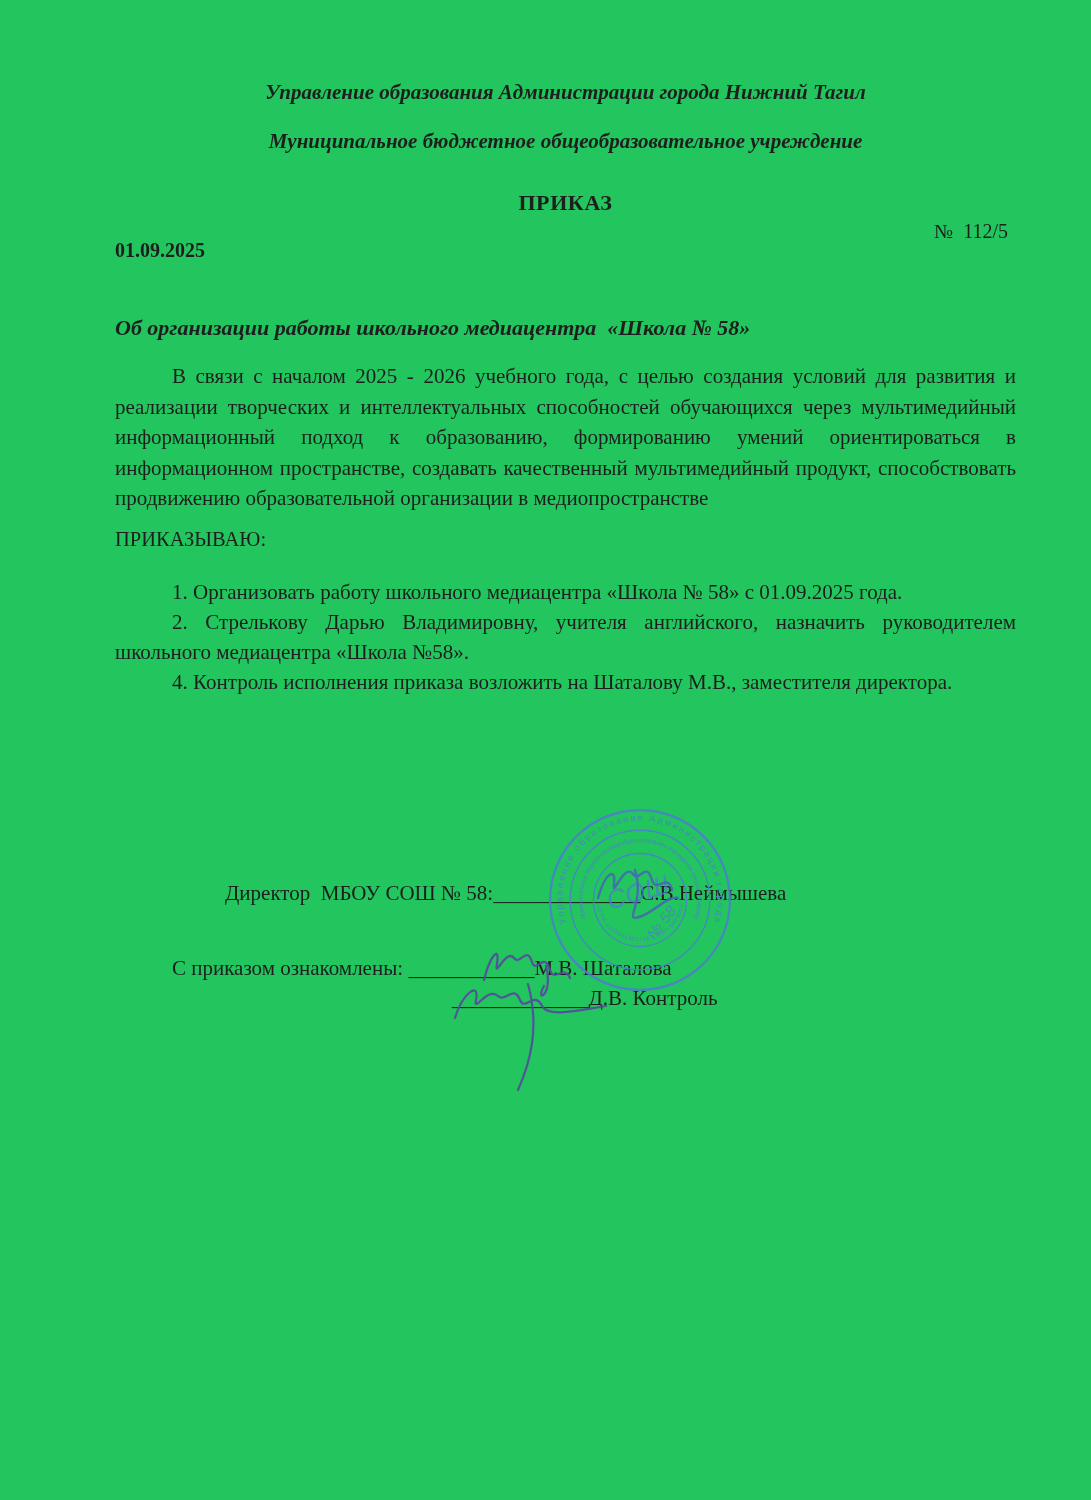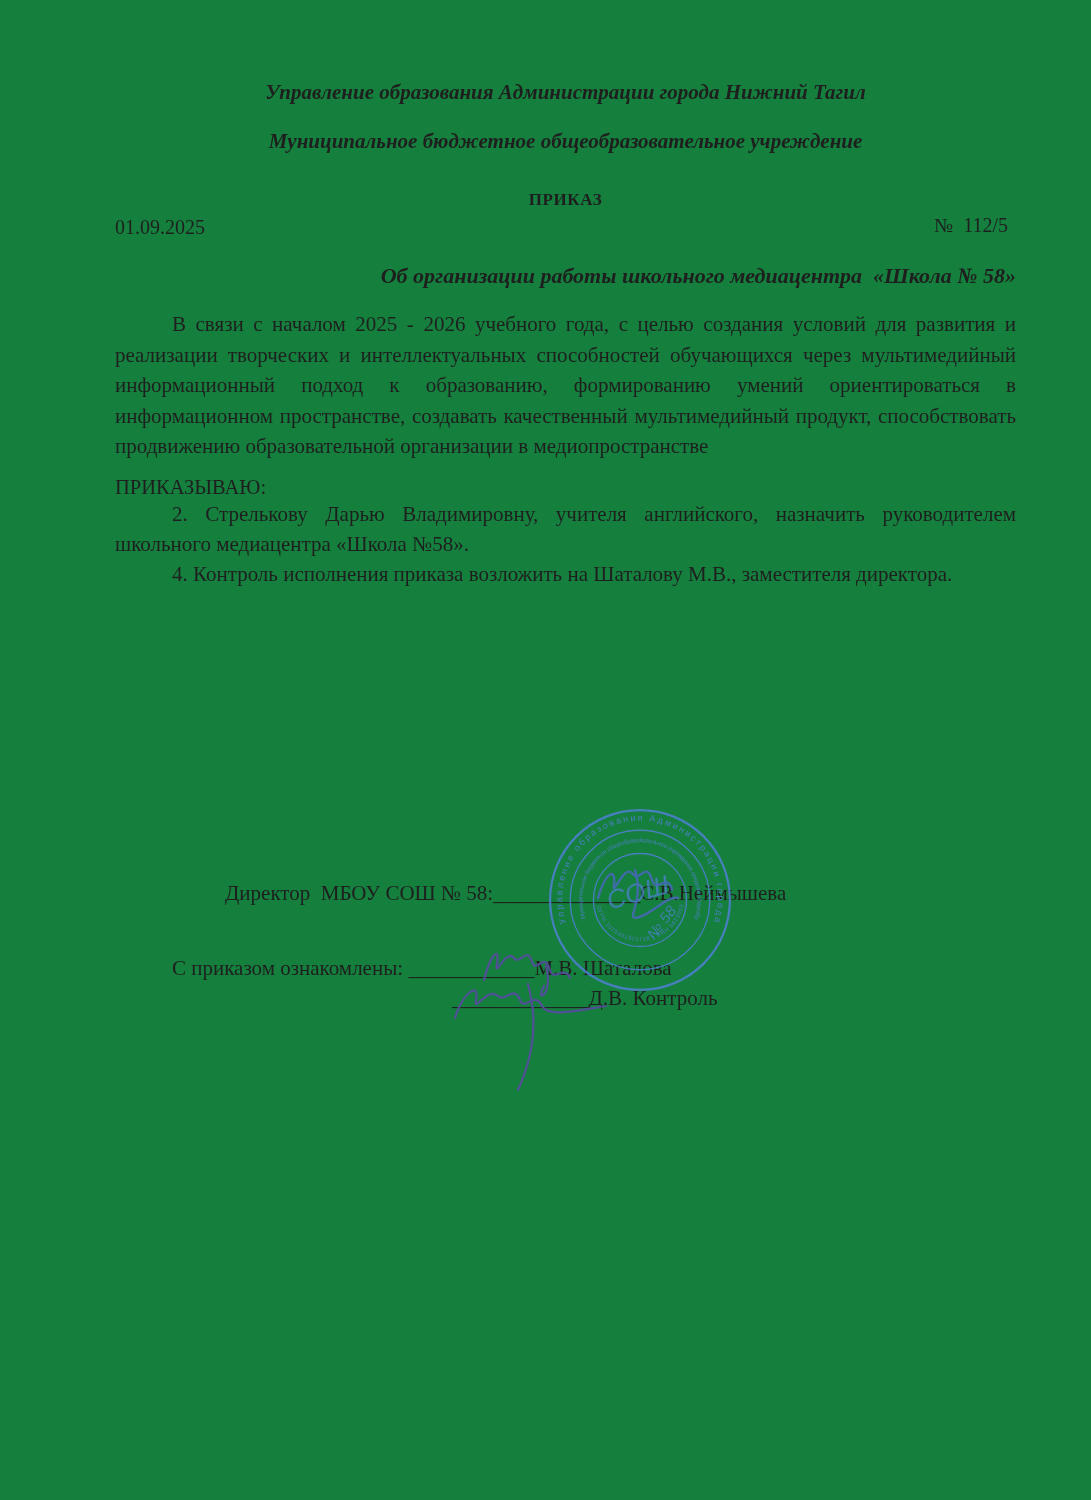--- a/index.html
+++ b/index.html
@@ -1,33 +1,33 @@
 <!DOCTYPE html>
 <html><head>
 <meta charset="utf-8">
 <style>
   html,body{margin:0;padding:0;background:#e8e8e8;}
   .page{
     position:relative;
     width:1091px;height:1500px;
-    background:#15803d;
+    background:#22c55e;
     font-family:"Liberation Serif", serif;
     color:#1e1e1e;
     overflow:hidden;
     margin:0 auto;
   }
   .col{position:absolute;left:115px;top:0;width:901px;}
   .org1{margin:80px 0 0;text-align:center;font-weight:bold;font-style:italic;font-size:21px;line-height:25px;}
   .org2{margin:23px 0 11px;text-align:center;font-weight:bold;font-style:italic;font-size:21px;line-height:27px;}
   .org3{margin:2px 0 0;text-align:center;font-weight:bold;font-style:italic;font-size:21px;line-height:27px;}
-  .doctype{margin:35px 0 0;text-align:center;font-weight:bold;font-size:17px;letter-spacing:.6px;}
+  .doctype{margin:35px 0 0;text-align:center;font-weight:bold;font-size:22px;letter-spacing:.6px;}
   .daterow{position:relative;height:27px;margin-top:4px;font-size:20px;}
-  .daterow .date{position:absolute;left:0;top:2px;}
+  .daterow .date{position:absolute;left:0;top:19px;font-weight:bold;}
   .daterow .num{position:absolute;right:8px;top:0;white-space:pre;font-family:Liberation Serif, serif;}
-  .title{margin:22px 0 0;text-align:right;font-weight:bold;font-style:italic;font-size:22px;white-space:pre;}
+  .title{margin:68px 0 0;text-align:left;font-weight:bold;font-style:italic;font-size:22px;white-space:pre;}
   .body-par{margin:0;font-size:21px;line-height:30.5px;text-align:justify;text-indent:57px;}
   .preamble{margin-top:20px;}
   .orderword{margin:14px 0 0;font-size:20.5px;}
   .item{line-height:30px;}
   .item-first{margin-top:26px;}
   .dir-row{position:absolute;left:225px;top:881px;font-size:21px;white-space:pre;}
   .ack-row1{position:absolute;left:172px;top:956px;font-size:21px;white-space:pre;}
   .ack-row2{position:absolute;left:452px;top:986px;font-size:21px;white-space:pre;}
   .stamp{position:absolute;left:544px;top:804px;width:192px;height:192px;opacity:.9;}
   .stamp text{font-family:"Liberation Sans", sans-serif;}
@@ -41,20 +41,21 @@
     <p class="org1">Управление образования Администрации города Нижний Тагил</p>
     <p class="org2">Муниципальное бюджетное общеобразовательное учреждение</p>
     <p class="doctype">ПРИКАЗ</p>
     <div class="daterow">
       <span class="date">01.09.2025</span>
       <span class="num">№  112/5</span>
     </div>
     <p class="title">Об организации работы школьного медиацентра  «Школа № 58»</p>
     <p class="body-par preamble">В связи с началом 2025 - 2026 учебного года, с целью создания условий для развития и реализации творческих и интеллектуальных способностей обучающихся через мультимедийный информационный подход к образованию, формированию умений ориентироваться в информационном пространстве, создавать качественный мультимедийный продукт,  способствовать продвижению образовательной организации в медиопространстве</p>
     <p class="orderword">ПРИКАЗЫВАЮ:</p>
+    <p class="body-par item item-first">1.  Организовать работу школьного медиацентра «Школа № 58» с 01.09.2025 года.</p>
     <p class="body-par item">2. Стрелькову Дарью Владимировну,  учителя английского, назначить руководителем  школьного медиацентра «Школа №58».</p>
     <p class="body-par item">4. Контроль  исполнения приказа возложить на Шаталову М.В., заместителя директора.</p>
   </div>
 
   <div class="dir-row"><span>Директор  МБОУ СОШ № 58:</span><span>______________</span><span>С.В.Неймышева</span></div>
 
   <div class="ack-row1"><span>С приказом ознакомлены: </span><span>____________</span><span>М.В. Шаталова</span></div>
 
   <div class="ack-row2"><span>_____________</span><span>Д.В. Контроль</span></div>
 

